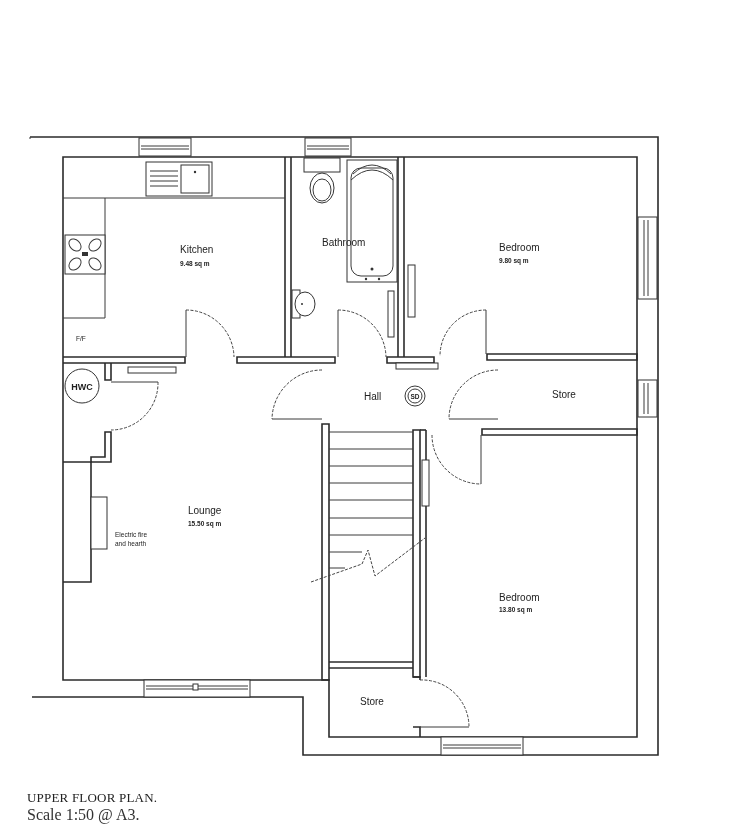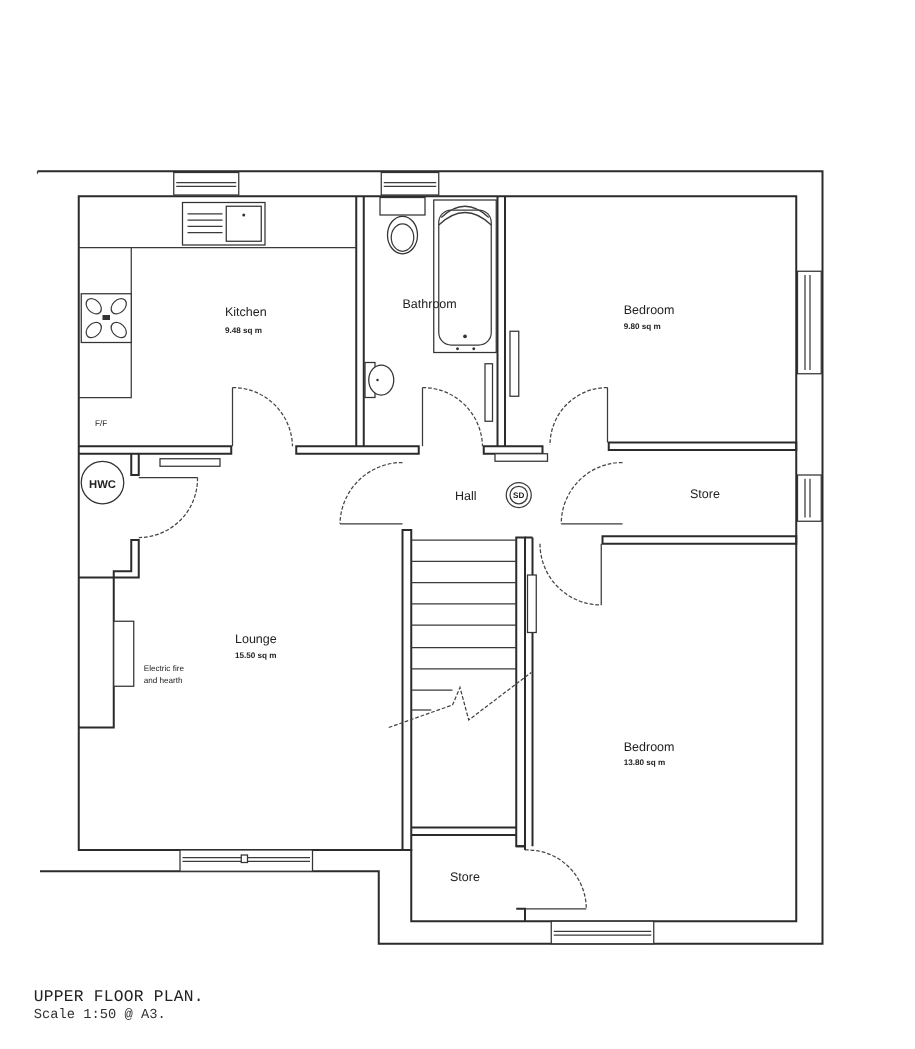--- a/index.html
+++ b/index.html
@@ -5,23 +5,23 @@
   html, body { margin: 0; padding: 0; background: #ffffff; }
   body { width: 732px; height: 839px; position: relative; overflow: hidden; font-family: "Liberation Sans", sans-serif; }
   #plan { position: absolute; left: 0; top: 0; width: 732px; height: 839px; }
   .wall { fill: none; stroke: #2b2b2b; stroke-width: 1.6; }
   .thin { fill: none; stroke: #3a3a3a; stroke-width: 1; }
   .swing { fill: none; stroke: #444; stroke-width: 1; stroke-dasharray: 3 1.5; }
   .fix { fill: #fff; stroke: #333; stroke-width: 1; }
   .room-label { font-family: "Liberation Sans", sans-serif; font-size: 10px; fill: #222; }
   .room-area { font-family: "Liberation Sans", sans-serif; font-size: 6.5px; fill: #222; font-weight: bold; }
   .small-label { font-family: "Liberation Sans", sans-serif; font-size: 6.5px; fill: #222; }
-  .caption { position: absolute; left: 27px; font-family: Liberation Mono, monospace; color: #222; }
+  .caption { position: absolute; left: 27px; font-family: Liberation Serif, serif; color: #222; }
   .caption.title { top: 790px; font-size: 13px; letter-spacing: 0.2px; }
-  .caption.scale { top: 806px; font-size: 11px; color: #333; }
+  .caption.scale { top: 806px; font-size: 16px; color: #333; }
 </style>
 </head>
 <body>
 
 <svg id="plan" viewBox="0 0 732 839" xmlns="http://www.w3.org/2000/svg">
 
   <g>
 
     <path class="wall" d="M30,137 L658,137 L658,755 L303,755 L303,697 L32,697"></path>
 

